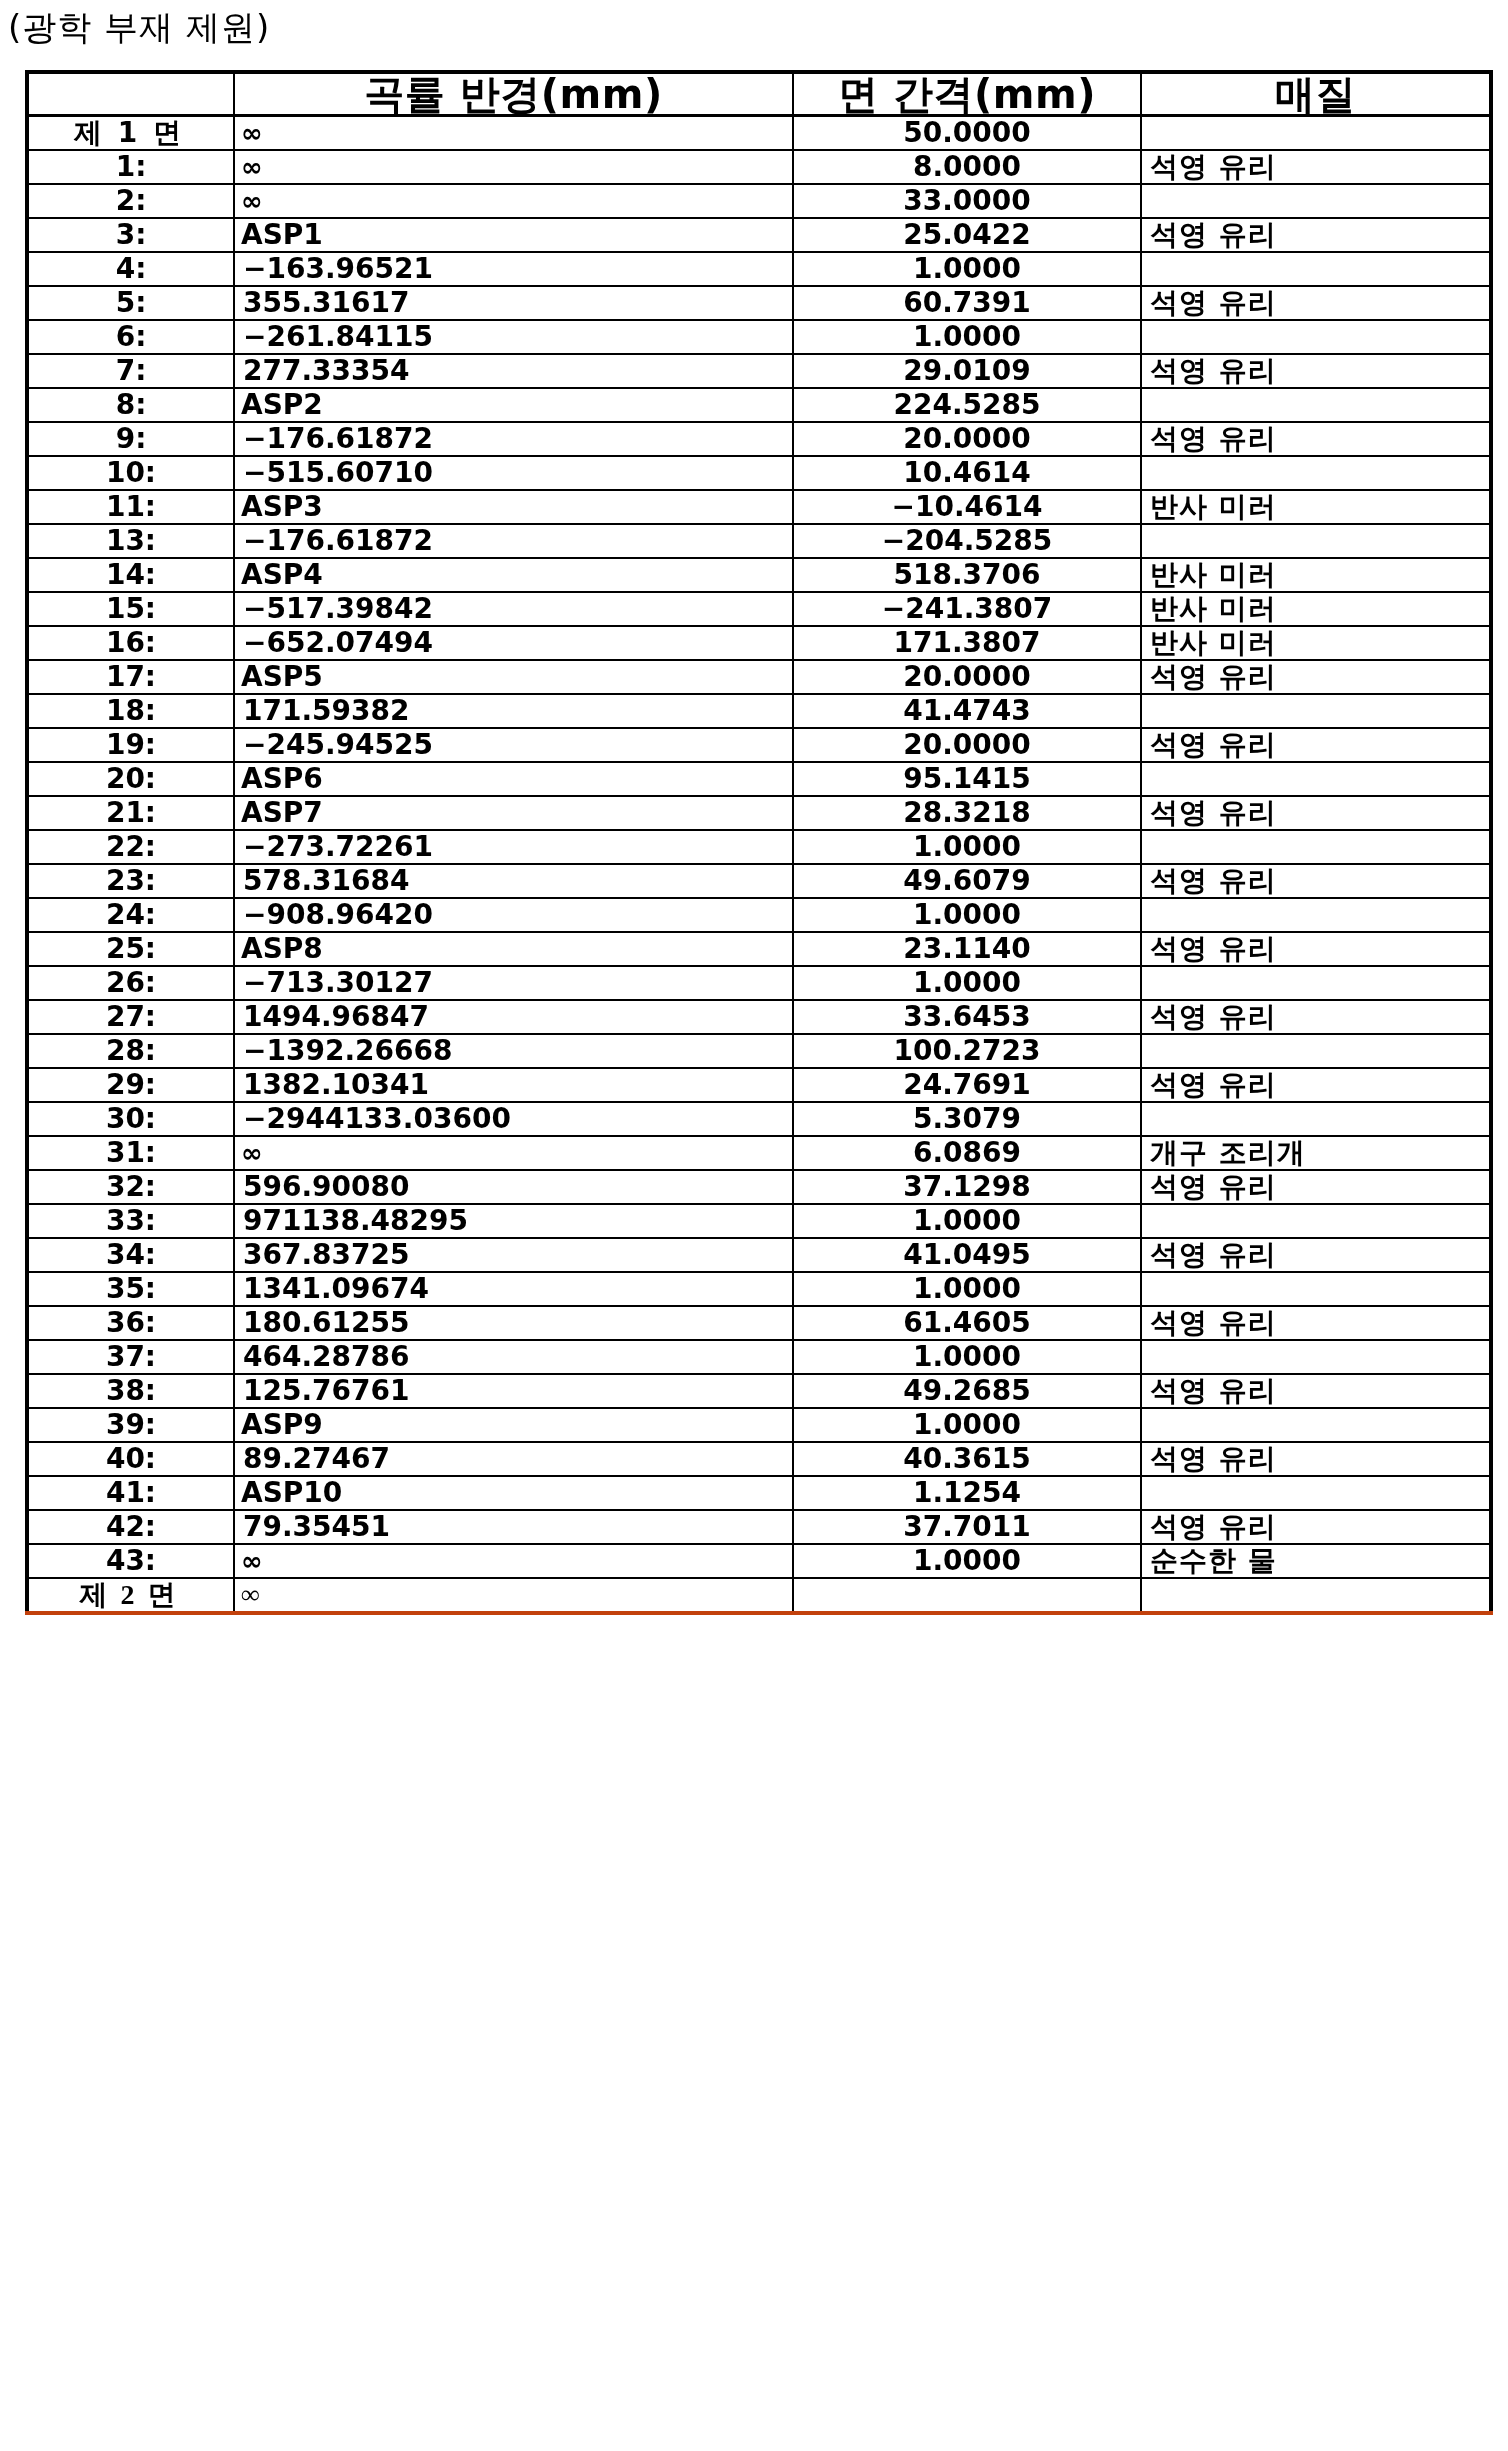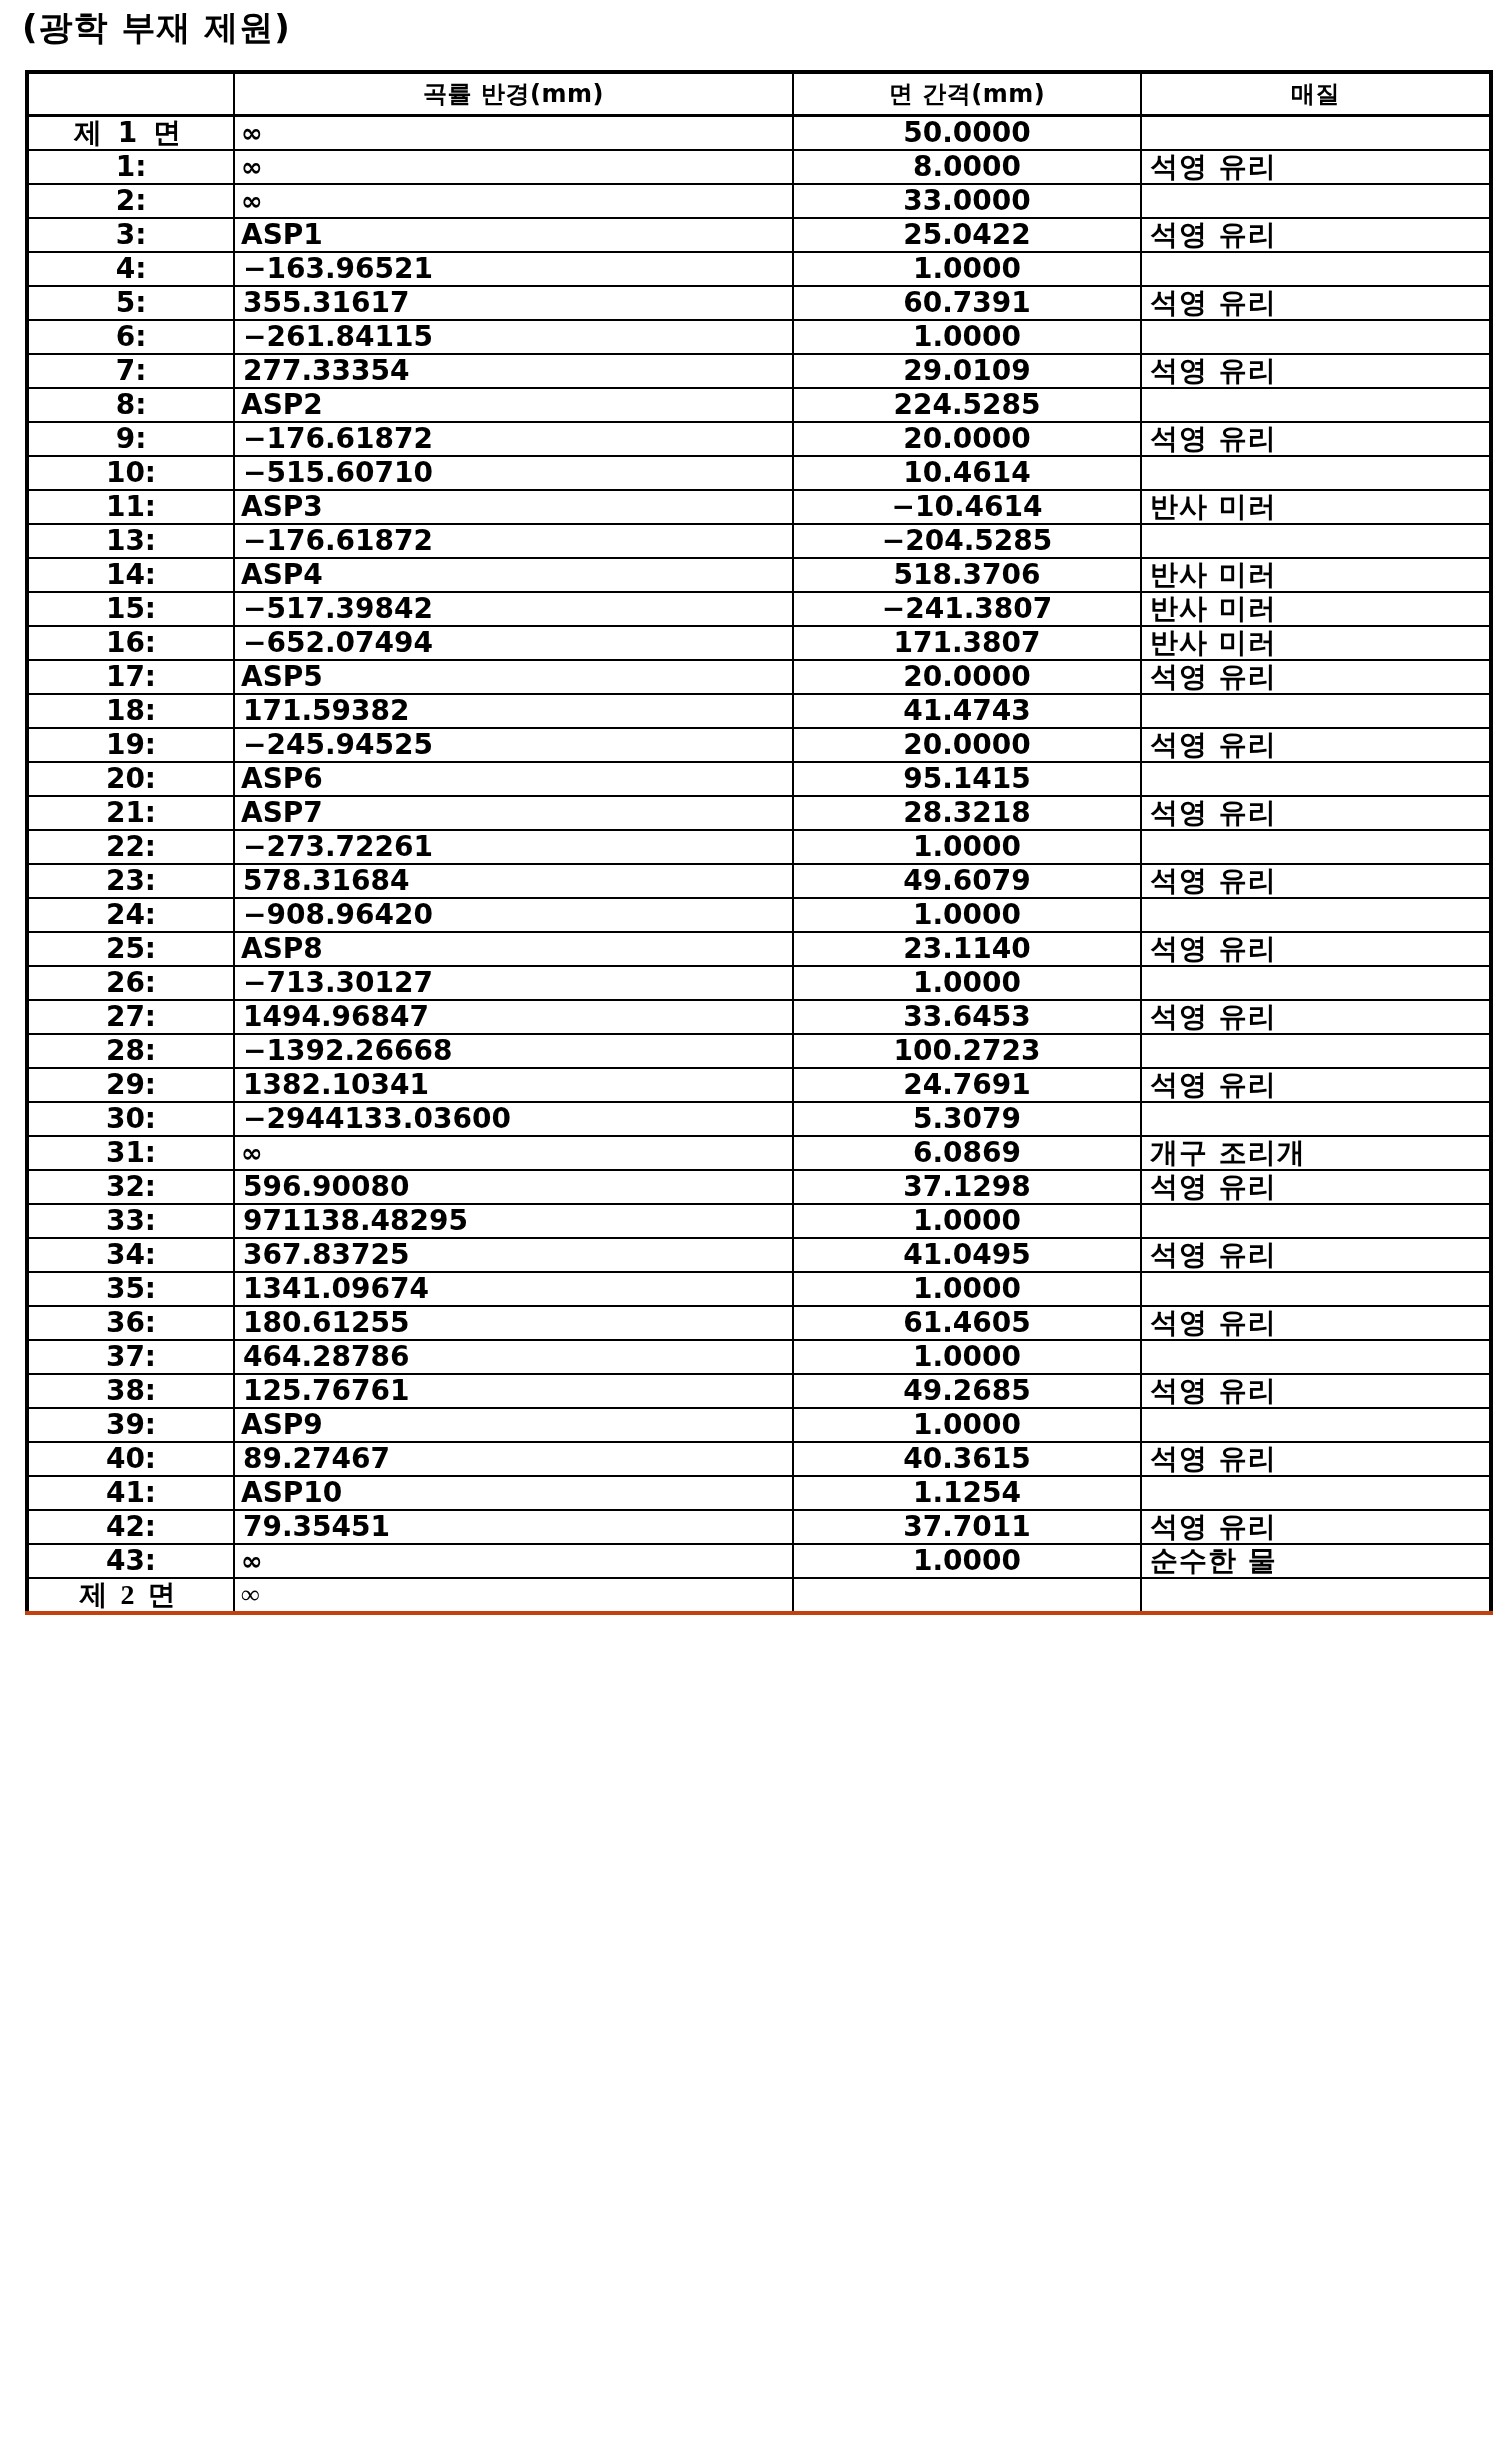--- a/index.html
+++ b/index.html
@@ -10,24 +10,24 @@
   body {
     width: 1508px;
     height: 2452px;
     font-family: "DejaVu Sans", "Liberation Sans", sans-serif;
     color: #000000;
     position: relative;
     overflow: hidden;
   }
   #page-title {
     position: absolute;
-    left: 22px;
+    left: 8px;
     top: 4px;
     font-size: 34px;
-    font-weight: 700;
+    font-weight: 400;
     letter-spacing: 1px;
     line-height: 46px;
     white-space: pre;
   }
   #spec-table-wrap {
     position: absolute;
     left: 25px;
     top: 70px;
     width: 1465px;
   }
@@ -47,21 +47,21 @@
     padding: 0 8px;
     height: 32px;
     font-size: 28px;
     font-weight: 600;
     line-height: 30px;
     white-space: nowrap;
     overflow: hidden;
   }
   table.spec thead th {
     height: 40px;
-    font-size: 24px;
+    font-size: 40px;
     text-align: center;
     font-weight: 600;
     letter-spacing: 0.5px;
   }
   table.spec thead th.blank { border-top: 4px solid #000; }
   table.spec thead th { border-top: 4px solid #000; border-bottom: 3px solid #000; }
 
   td.surface { text-align: center; padding-right: 42px; }
   td.surface.edge { padding-right: 12px; letter-spacing: 3px; }
   td.radius  { text-align: left; padding-right: 6px; }

